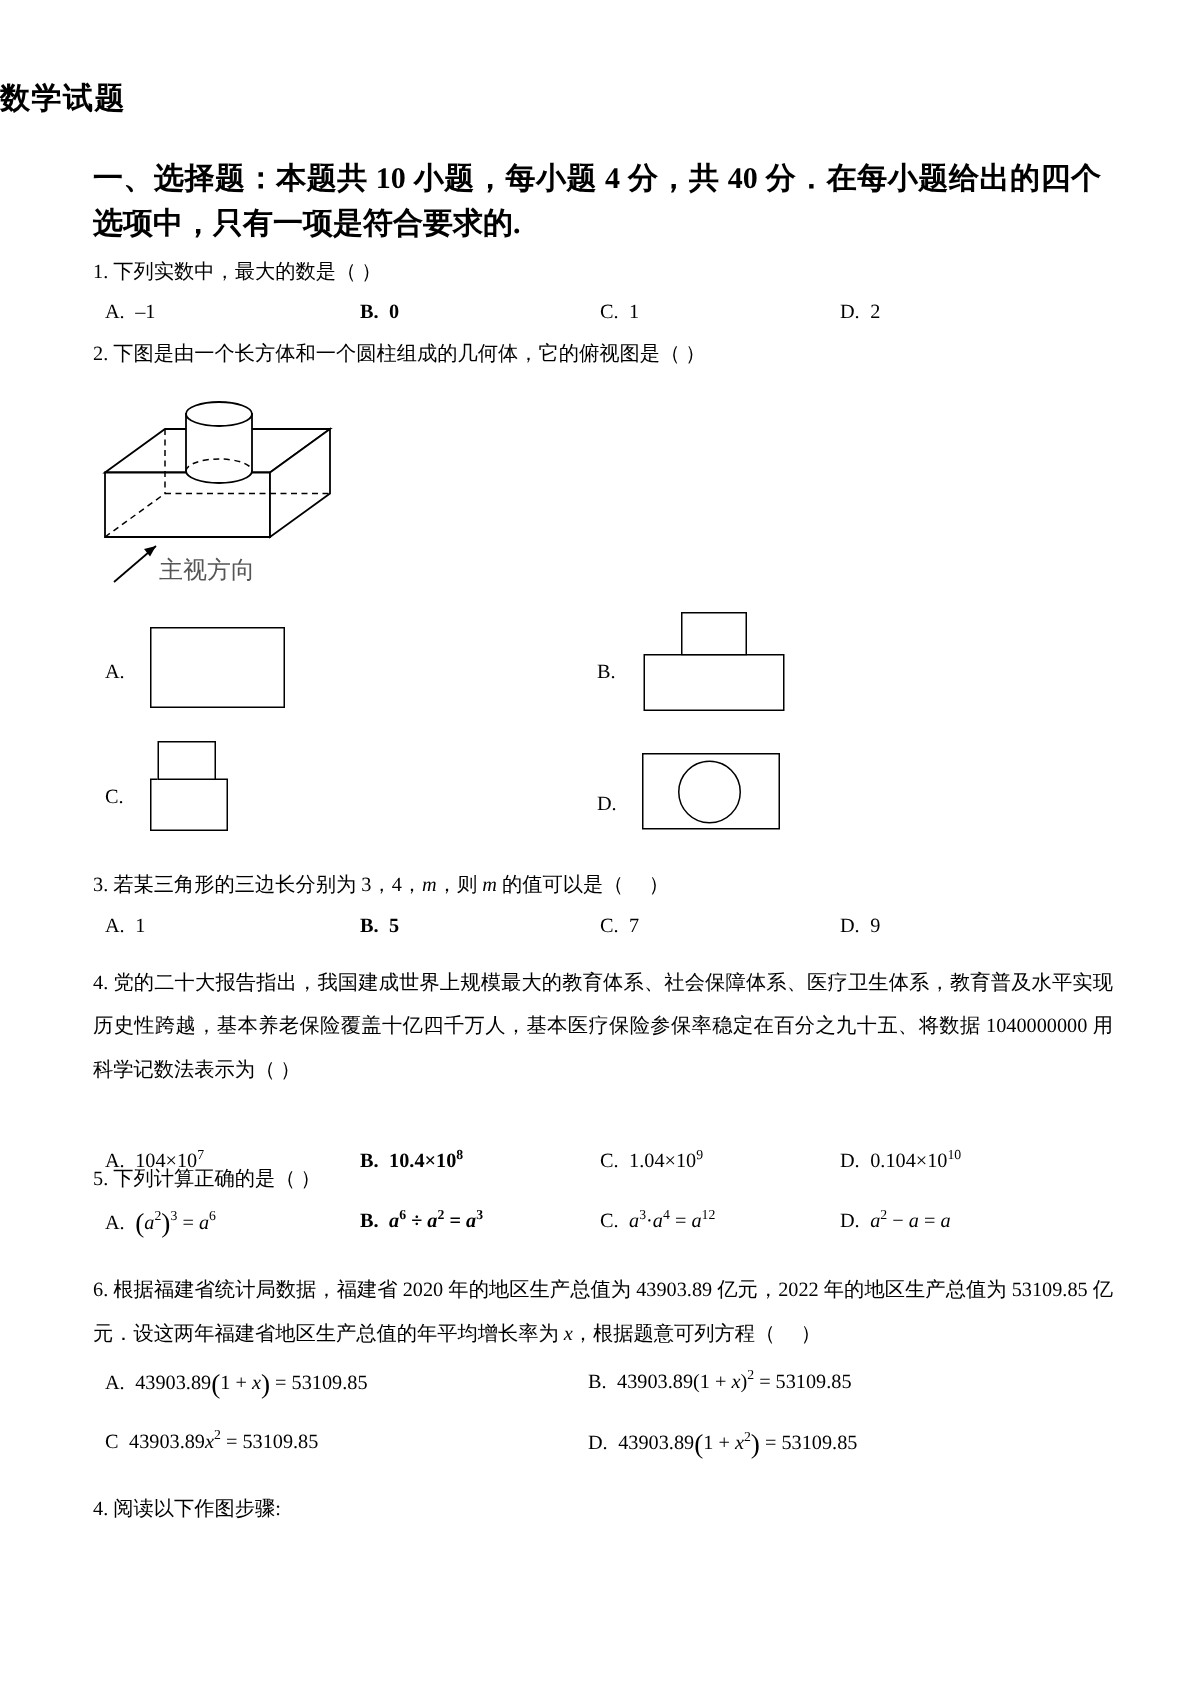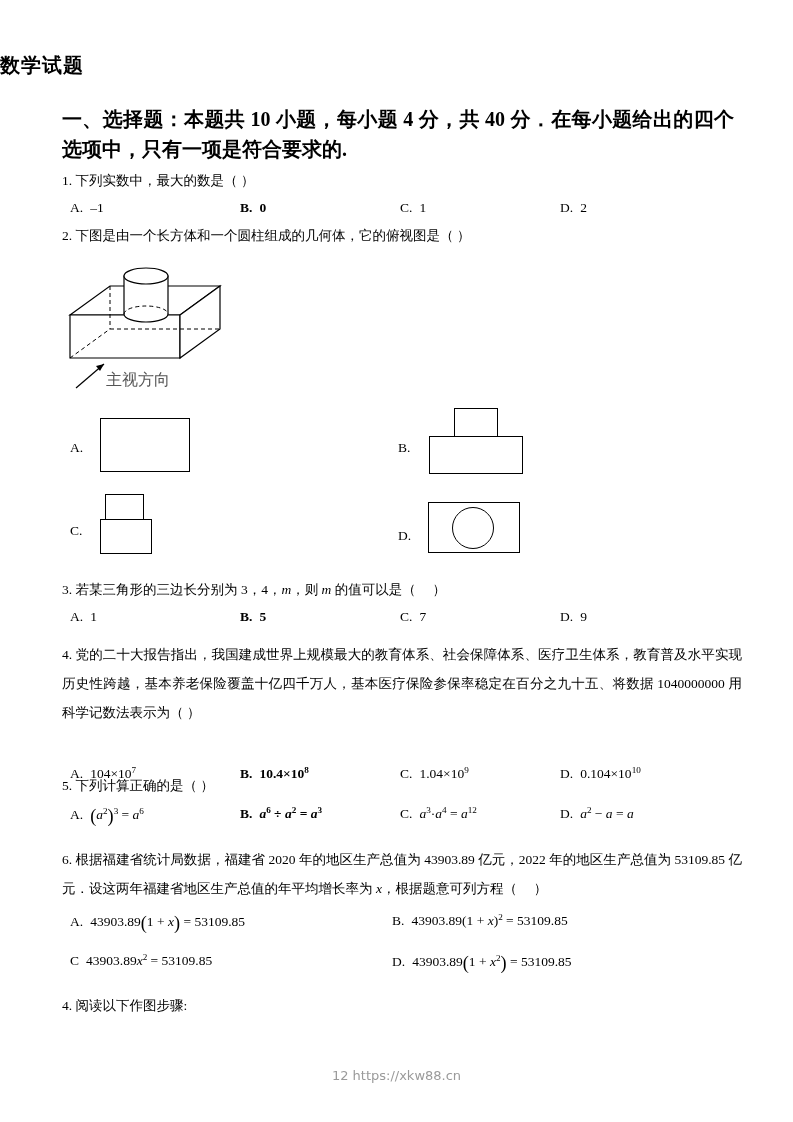--- a/index.html
+++ b/index.html
@@ -199,15 +199,14 @@
     <span class="opt h0"><span class="lbl">A.</span><span>43903.89<span class="paren">(</span>1 + <i class="v">x</i><span class="paren">)</span> = 53109.85</span></span>
     <span class="opt h1"><span class="lbl">B.</span><span>43903.89(1 + <i class="v">x</i>)<sup>2</sup> = 53109.85</span></span>
   </div>
   <div class="opts" style="top:953px; height:30px;">
     <span class="opt h0"><span class="lbl">C</span><span>43903.89<i class="v">x</i><sup>2</sup> = 53109.85</span></span>
     <span class="opt h1"><span class="lbl">D.</span><span>43903.89<span class="paren">(</span>1 + <i class="v">x</i><sup>2</sup><span class="paren">)</span> = 53109.85</span></span>
   </div>
 
   <div class="q" style="top:991px;">4. 阅读以下作图步骤:</div>
 
-  <div class="footer">12 https://xkw88.cn</div>
 
 </div>
 
 </body></html>

